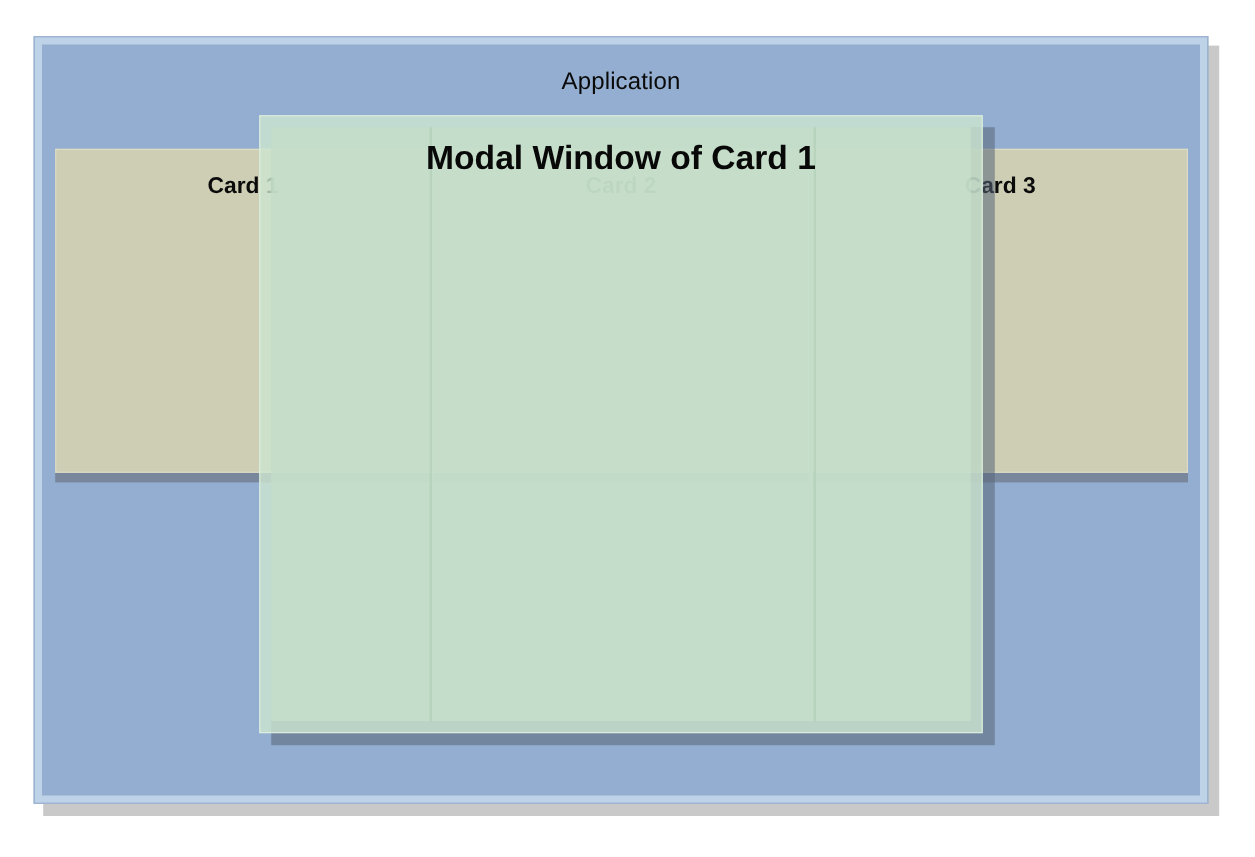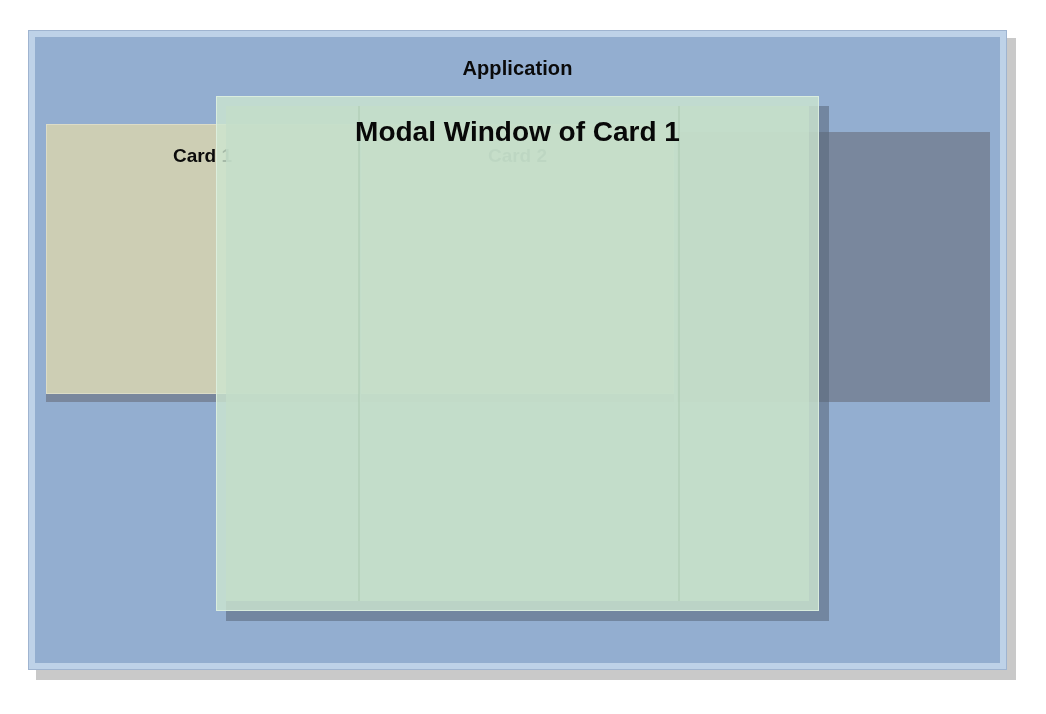--- a/index.html
+++ b/index.html
@@ -47,21 +47,21 @@
     bottom: 7px;
     background: #93aed0;
   }
   .app-title {
     position: absolute;
     left: 0;
     right: 0;
     top: 19px;
     text-align: center;
     font-size: 20px;
-    font-weight: bold;
+    font-weight: normal;
     color: #0a0a0a;
     letter-spacing: 0.1px;
   }
 
   
   .cards-row {
     position: absolute;
     left: 46px;
     top: 124px;
     width: 944px;
@@ -161,20 +161,23 @@
     <div class="card card-1">
       <div class="card-label">Card 1</div>
     </div>
 
     <div class="card-shadow card-2"></div>
     <div class="card card-2">
       <div class="card-label">Card 2</div>
     </div>
 
     <div class="card-shadow card-3"></div>
+    <div class="card card-3">
+      <div class="card-label">Card 3</div>
+    </div>
 
   </div>
 
   <div class="modal-shadow"></div>
 
   <div class="modal-window">
     <div class="modal-inner"></div>
     <div class="modal-col-divider d1"></div>
     <div class="modal-col-divider d2"></div>
     <div class="modal-title">Modal Window of Card 1</div>

